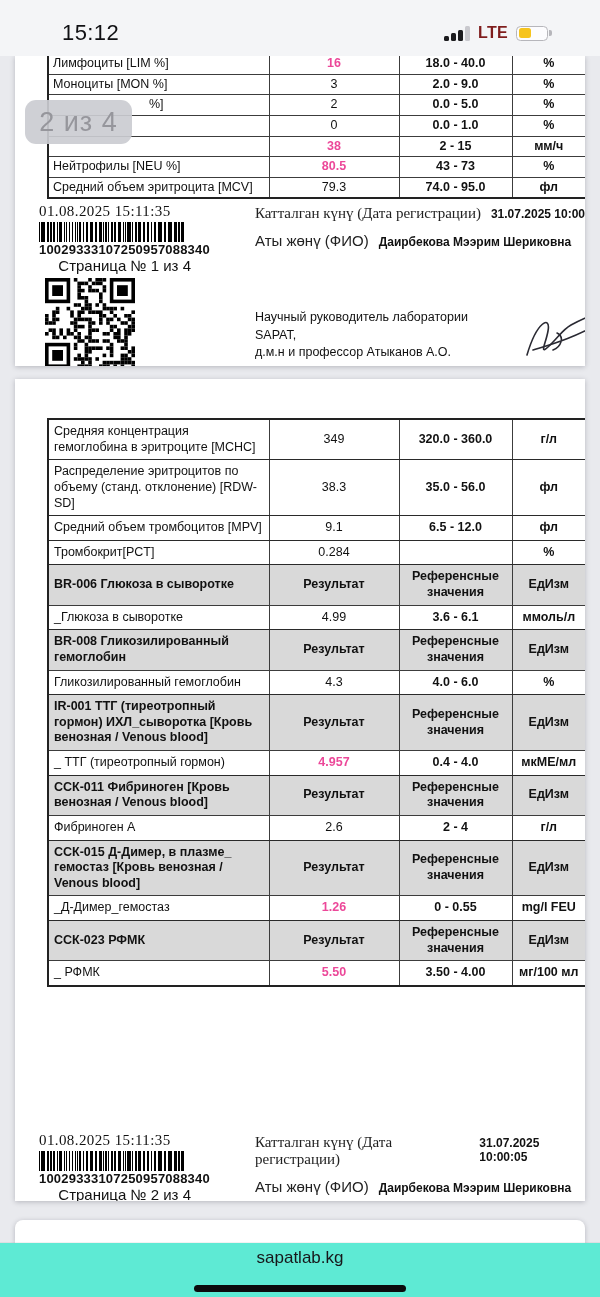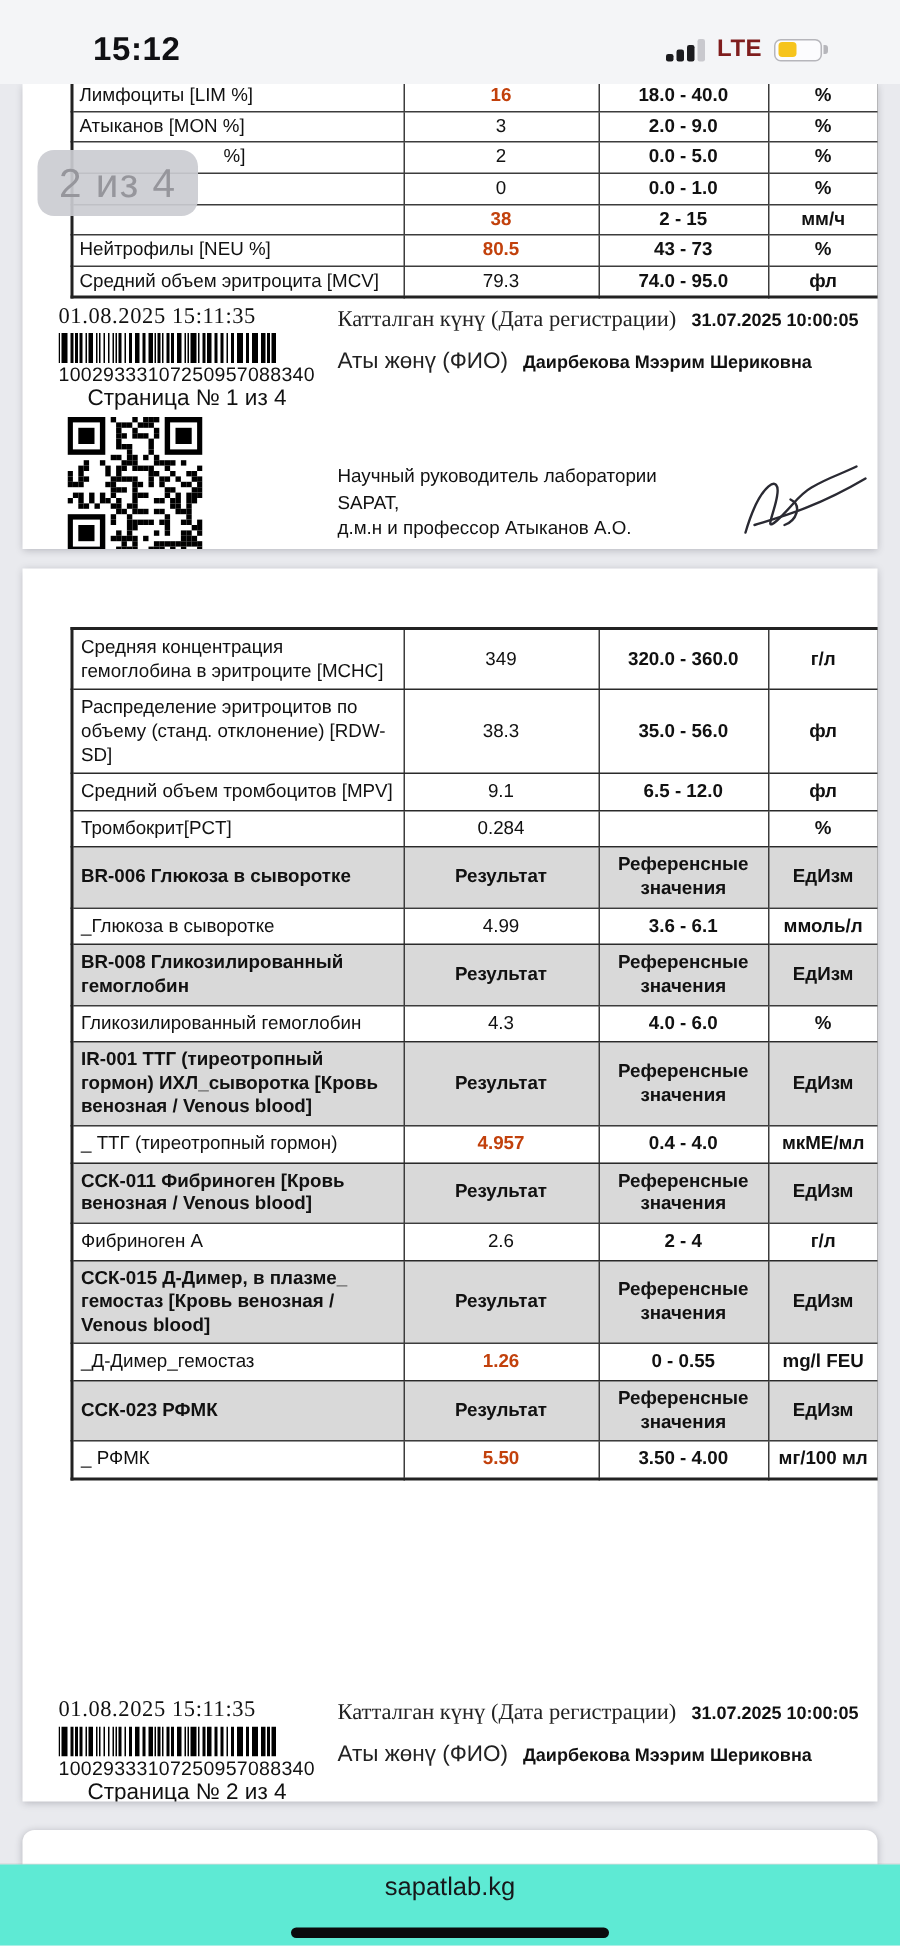--- a/index.html
+++ b/index.html
@@ -11,21 +11,21 @@
     overflow:hidden;
     color:#111;
   }
   
   .status-bar {
     position:absolute; top:0; left:0; width:600px; height:56px;
     background:#f4f5f7; z-index:40;
     display:flex; align-items:center; justify-content:space-between;
     padding:10px 52px 0 62px;
   }
-  .sb-time { font-size:22px; font-weight:700; color:#101013; letter-spacing:.4px; }
+  .sb-time { font-size:22px; font-weight:400; color:#101013; letter-spacing:.4px; }
   .sb-right { display:flex; align-items:center; gap:8px; }
   .signal { display:flex; align-items:flex-end; gap:2px; height:15px; }
   .signal i { display:block; width:5px; border-radius:1.5px; background:#1b1b1e; }
   .signal i:nth-child(1){height:5px} .signal i:nth-child(2){height:8px}
   .signal i:nth-child(3){height:11px} .signal i:nth-child(4){height:15px}
   .signal i.dim { background:#c9c9ce; }
   .lte { font-size:16px; font-weight:600; color:#7f1d1d; letter-spacing:.3px; }
   .battery { position:relative; width:32px; height:15px; border:1.5px solid #b6b6bb; border-radius:4.5px; background:#fcfcfe; }
   .battery .fill { position:absolute; left:1.5px; top:1.5px; bottom:1.5px; width:12px; background:#f6c41d; border-radius:2.5px; }
   .battery .nub { position:absolute; right:-5px; top:3.5px; width:3px; height:6px; background:#b6b6bb; border-radius:0 2px 2px 0; }
@@ -35,36 +35,36 @@
   .card1 { top:0; height:310px; overflow:hidden; }
   .card2 { top:323px; height:822px; overflow:hidden; }
   .card3 { top:1164px; height:23px; border-radius:8px 8px 0 0; }
   
   table.t { border-collapse:collapse; table-layout:fixed; margin-left:32px; width:538px;
             font-size:12.5px; border:2px solid #222; }
   .t td { border:1px solid #3c3c3c; padding:2px 4px; vertical-align:middle; line-height:1.25; }
   .t col.c-name{width:221px} .t col.c-res{width:130px} .t col.c-ref{width:113px} .t col.c-unit{width:74px}
   .t .res,.t .ref,.t .unit { text-align:center; }
   .t .ref,.t .unit { font-weight:700; }
-  .t .red { color:#c2410c; font-weight:700; }
+  .t .red { color:#ec4899; font-weight:700; }
   .t1 { margin-top:-4px; }
   .t1 td { height:20px; }
   .t1 .frag { padding-left:100px; }
   .t2 td { padding:4px 5px; }
   .t2 tr.hdr td { background:#d9d9d9; font-weight:700; }
   .t2 tr.data td { border-top:1.6px solid #2a2a2a; border-bottom:1.6px solid #2a2a2a; }
   .card2 .t2 { margin-top:39px; }
   
-  .doc-footer { display:flex; }
+  .doc-footer { display:flex;gap:30px; }
   .card1 .doc-footer { margin-top:4px; }
   .card2 .doc-footer { margin-top:145px; }
   .f-left { margin-left:24px; width:152px; flex-shrink:0; }
   .f-date { font-family:"Liberation Serif", serif; font-size:15px; letter-spacing:.4px; }
   svg.barcode { display:block; width:148px; height:20px; margin-top:2px; fill:#000; }
-  .f-barnum { font-size:13px; font-weight:400; letter-spacing:.2px; }
+  .f-barnum { font-size:13px; font-weight:700; letter-spacing:.2px; }
   .f-page { font-size:15px; text-align:right; }
   svg.qr { display:block; width:90px; height:90px; margin:4px 0 0 6px; fill:#000; }
   .f-right { margin-left:34px; flex:1; padding-top:2px; }
   .f-row { display:flex; align-items:baseline; gap:10px; margin-bottom:10px; }
   .f-label { font-size:15px; color:#222; }
   .f-label.serif { font-family:"Liberation Serif", serif; }
   .f-value { font-size:12px; font-weight:700; }
   .sup-row { display:flex; align-items:center; margin-top:54px; }
   .sup-text { font-size:12.5px; line-height:1.4; width:238px; }
   svg.sig { width:96px; height:64px; margin-left:24px; stroke:#2a2a33; fill:none; stroke-width:1.6; stroke-linecap:round; }
@@ -115,21 +115,21 @@
           <col class="c-unit">
         </colgroup>
       <tbody>
           <tr>
         <td>Лимфоциты [LIM %]</td>
         <td class="res red">16</td>
         <td class="ref">18.0 - 40.0</td>
         <td class="unit">%</td>
       </tr>
       <tr>
-        <td>Атыканов [MON %]</td>
+        <td>Моноциты [MON %]</td>
         <td class="res">3</td>
         <td class="ref">2.0 - 9.0</td>
         <td class="unit">%</td>
       </tr>
       <tr>
         <td class="frag">%]</td>
         <td class="res">2</td>
         <td class="ref">0.0 - 5.0</td>
         <td class="unit">%</td>
       </tr>

